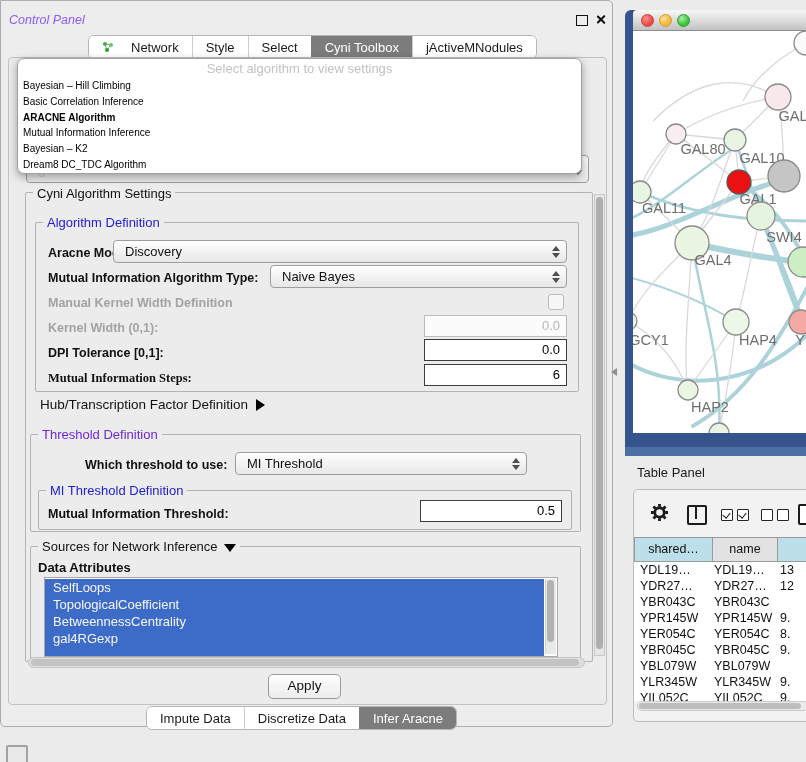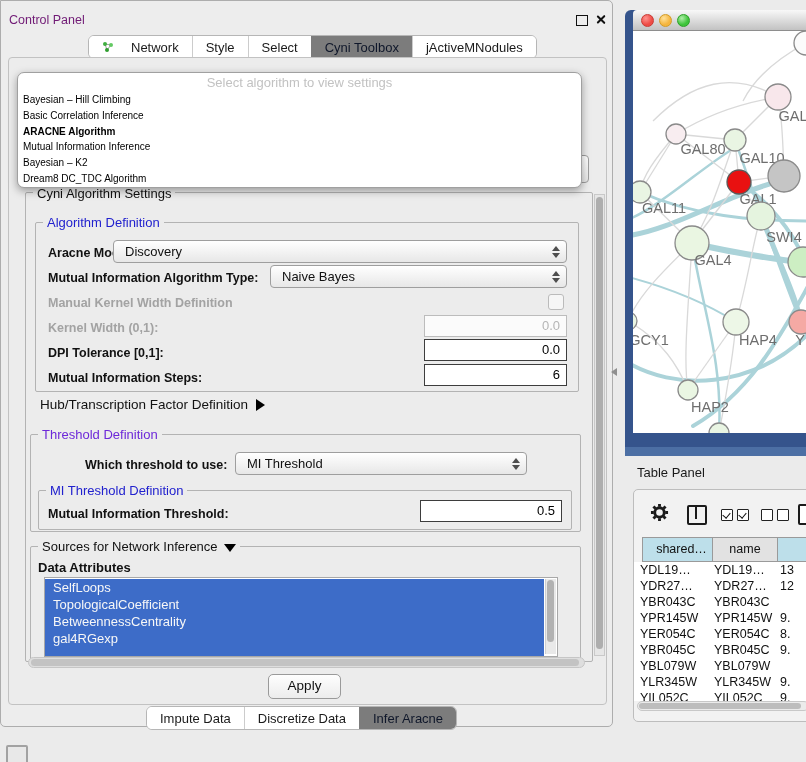--- a/index.html
+++ b/index.html
@@ -3,39 +3,39 @@
 <meta charset="utf-8">
 <style>
   html,body{margin:0;padding:0;background:#e4e4e4;}
   .screen{position:relative;width:806px;height:762px;background:#ebebeb;overflow:hidden;
           font-family:"Liberation Sans",sans-serif;color:#111;}
   .abs{position:absolute;}
 
   
   .cp{left:0;top:8;width:613px;height:727px;background:#ededed;border:1px solid #adadad;
       border-radius:0 5px 5px 5px;box-sizing:border-box;}
-  .cp-title{left:8px;top:12px;font-size:12.5px;color:#701a75;}
+  .cp-title{left:8px;top:12px;font-size:12.5px;color:#8b5cf6;font-style:italic;}
   .float-btn{right:24px;top:14px;width:10px;height:9px;border:1.5px solid #111;background:transparent;}
   .close-btn{right:6px;top:13px;width:11px;height:11px;}
   .close-btn::before,.close-btn::after{content:"";position:absolute;left:5px;top:0;width:2.4px;height:11px;background:#111;border-radius:1px;}
   .close-btn::before{transform:rotate(45deg);} .close-btn::after{transform:rotate(-45deg);}
 
   
   .tabbar{display:flex;background:#fff;border:1px solid #b6b6b6;border-radius:6px;overflow:hidden;height:22px;align-items:stretch;}
   .tabbar .tab{display:flex;align-items:center;gap:17px;padding:0 13px;font-size:13px;color:#1a1a1a;background:#fff;border-left:1px solid #ccc;cursor:default;}
   .tabbar .tab:first-child{border-left:none;}
-  .tabbar .tab.selected{background:#7c7c7c;color:#0f172a;border-left-color:#7c7c7c;}
+  .tabbar .tab.selected{background:#7c7c7c;color:#ffffff;border-left-color:#7c7c7c;}
   .top-tabs{left:88px;top:35px;}
   .bottom-tabs{left:146px;top:706px;}
 
   .cp-inner{left:8px;top:57px;width:597px;height:646px;border:1px solid #c2c2c2;border-radius:4px;background:#ececec;}
 
   
   .popup{left:17px;top:58px;width:563px;height:114px;background:#fff;border:1px solid #a0a0a0;border-radius:7px;
-         box-shadow:0 3px 8px rgba(0,0,0,.35);z-index:6;overflow:hidden;margin-top:14px;}
+         box-shadow:0 3px 8px rgba(0,0,0,.35);z-index:6;overflow:hidden;}
   .popup .ph{display:block;text-align:center;color:#c2c2c2;font-size:13px;margin-top:2px;}
   .popup ul{list-style:none;margin:2px 0 0 0;padding:0 0 0 5px;}
   .popup li{font-size:10px;line-height:15.8px;color:#000;white-space:nowrap;}
   .popup li.bold{font-weight:bold;}
 
   
   .combo{background:linear-gradient(#ffffff,#e7e7e7);border:1px solid #9e9e9e;border-radius:4px;box-sizing:border-box;}
   .combo .val{position:absolute;left:11px;top:0;font-size:13px;line-height:22px;color:#111;white-space:nowrap;}
   .combo .stepper{position:absolute;right:5px;top:50%;transform:translateY(-50%);width:9px;height:12px;}
   .combo .stepper i{position:absolute;left:0;width:0;height:0;border-left:4.5px solid transparent;border-right:4.5px solid transparent;}
@@ -190,21 +190,21 @@
 
   <span class="abs lbl disabled" style="left:48px;top:296px;">Manual Kernel Width Definition</span>
   <div class="abs checkbox" style="left:548px;top:294px;"></div>
 
   <span class="abs lbl disabled" style="left:48px;top:321px;">Kernel Width (0,1):</span>
   <div class="abs field disabled" style="left:424px;top:315px;width:143px;">0.0</div>
 
   <span class="abs lbl" style="left:48px;top:346px;">DPI Tolerance [0,1]:</span>
   <div class="abs field" style="left:424px;top:339px;width:143px;">0.0</div>
 
-  <span class="abs lbl" style="left:48px;top:371px;">Mutual Information Steps:</span>
+  <span class="abs lbl" style="left:48px;top:371px;font-family:Liberation Serif, serif;">Mutual Information Steps:</span>
   <div class="abs field" style="left:424px;top:364px;width:143px;">6</div>
 
   <div class="abs" style="left:40px;top:397px;font-size:13.5px;">
     <span>Hub/Transcription Factor Definition</span><span class="tri-right"></span>
   </div>
 
   <div class="abs group" style="left:30px;top:434px;width:549px;height:96px;"></div>
   <span class="legend green" style="left:38px;top:427px;">Threshold Definition</span>
 
   <span class="abs lbl" style="left:85px;top:458px;">Which threshold to use:</span>
@@ -350,21 +350,21 @@
         </g>
         <circle cx="10" cy="10" r="2" fill="#f2f2f2"></circle>
       </svg>
       <div class="icon-split"></div>
       <div class="cb checked" style="left:87px;"></div>
       <div class="cb checked" style="left:103px;"></div>
       <div class="cb" style="left:127px;"></div>
       <div class="cb" style="left:143px;"></div>
       <div class="icon-doc"></div>
     </div>
-    <div class="th" style="left:8px;width:79px;background:#bddfea;">shared…</div>
+    <div class="th" style="left:0;width:79px;background:#bddfea;">shared…</div>
     <div class="th" style="left:78px;width:66px;background:#e2e2e2;">name</div>
     <div class="th" style="left:143px;width:37px;background:#bddfea;"></div>
     <div class="tbody">
         <div class="trow" style="top: 0px;">
           <span style="left: 6px;">YDL19…</span>
           <span style="left: 80px;">YDL19…</span>
           <span style="left: 146px;">13</span>
         </div>
         <div class="trow" style="top: 16px;">
           <span style="left: 6px;">YDR27…</span>

